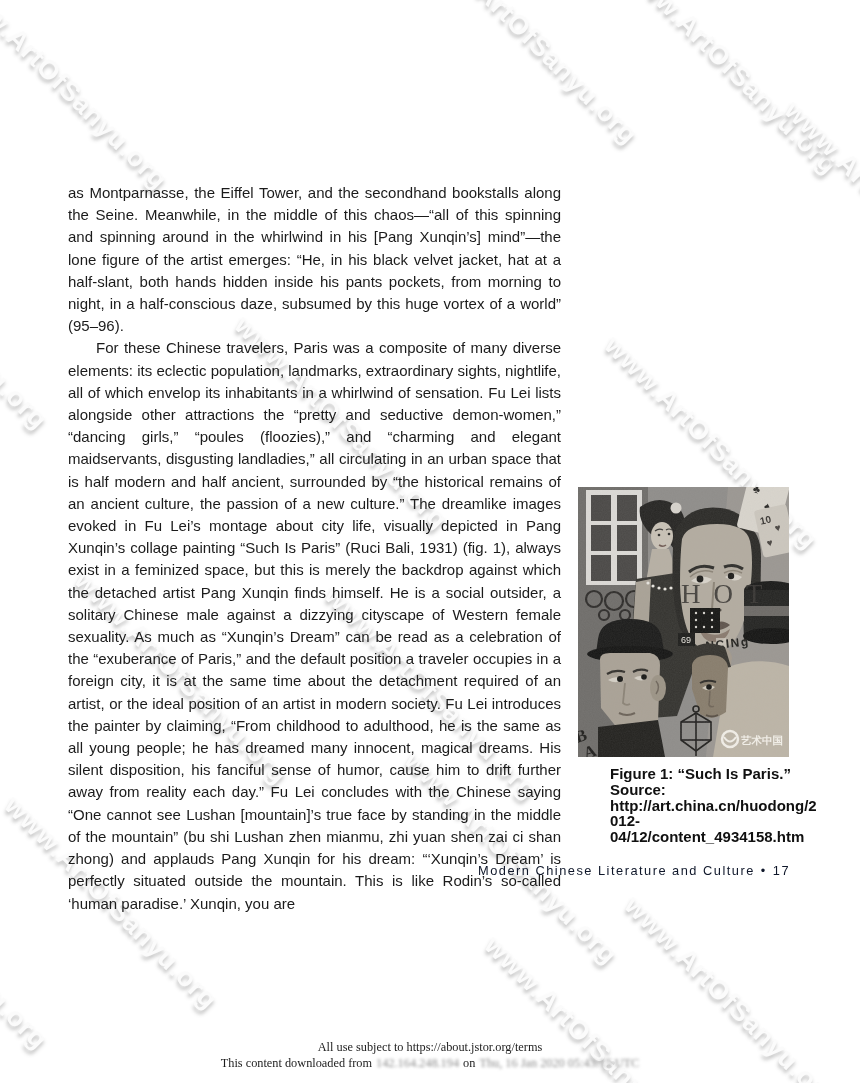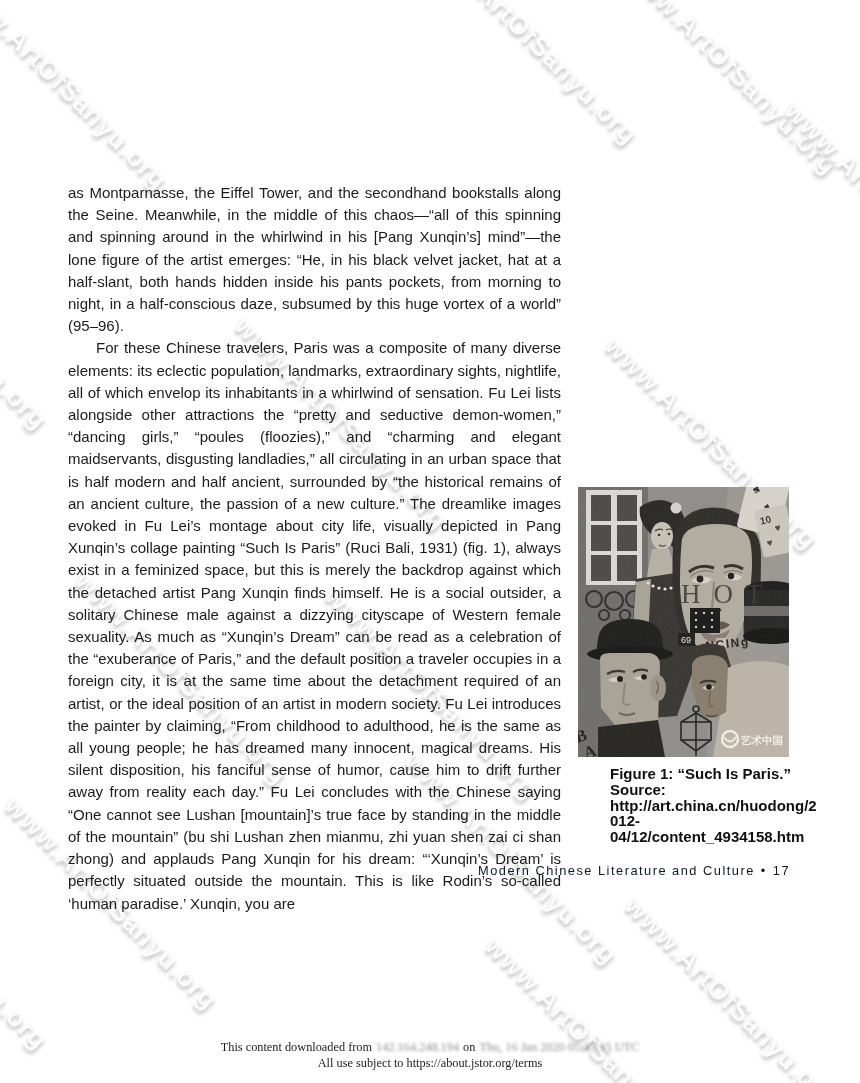--- a/index.html
+++ b/index.html
@@ -238,19 +238,19 @@
     <rect width="211" height="270" filter="url(#grain)" opacity="0.2"></rect>
   </svg>
 
   <div class="figure-caption">Figure 1: “Such Is Paris.” Source: http://art.china.cn/huodong/2012-04/12/content_4934158.htm</div>
 
   <div class="journal-footer">
     <span>Modern Chinese Literature and Culture</span><span class="sep">•</span><span>17</span>
   </div>
 
   <div class="jstor">
+    <div>All use subject to https://about.jstor.org/terms</div>
     <div>
       <span>This content downloaded from</span><span class="gap"></span><span class="redacted">142.164.248.194</span><span class="gap"></span><span>on</span><span class="gap"></span><span class="redacted">Thu, 16 Jan 2020 05:43:15 UTC</span>
     </div>
-    <div>All use subject to https://about.jstor.org/terms</div>
   </div>
 
 </div>
 
 </body></html>

